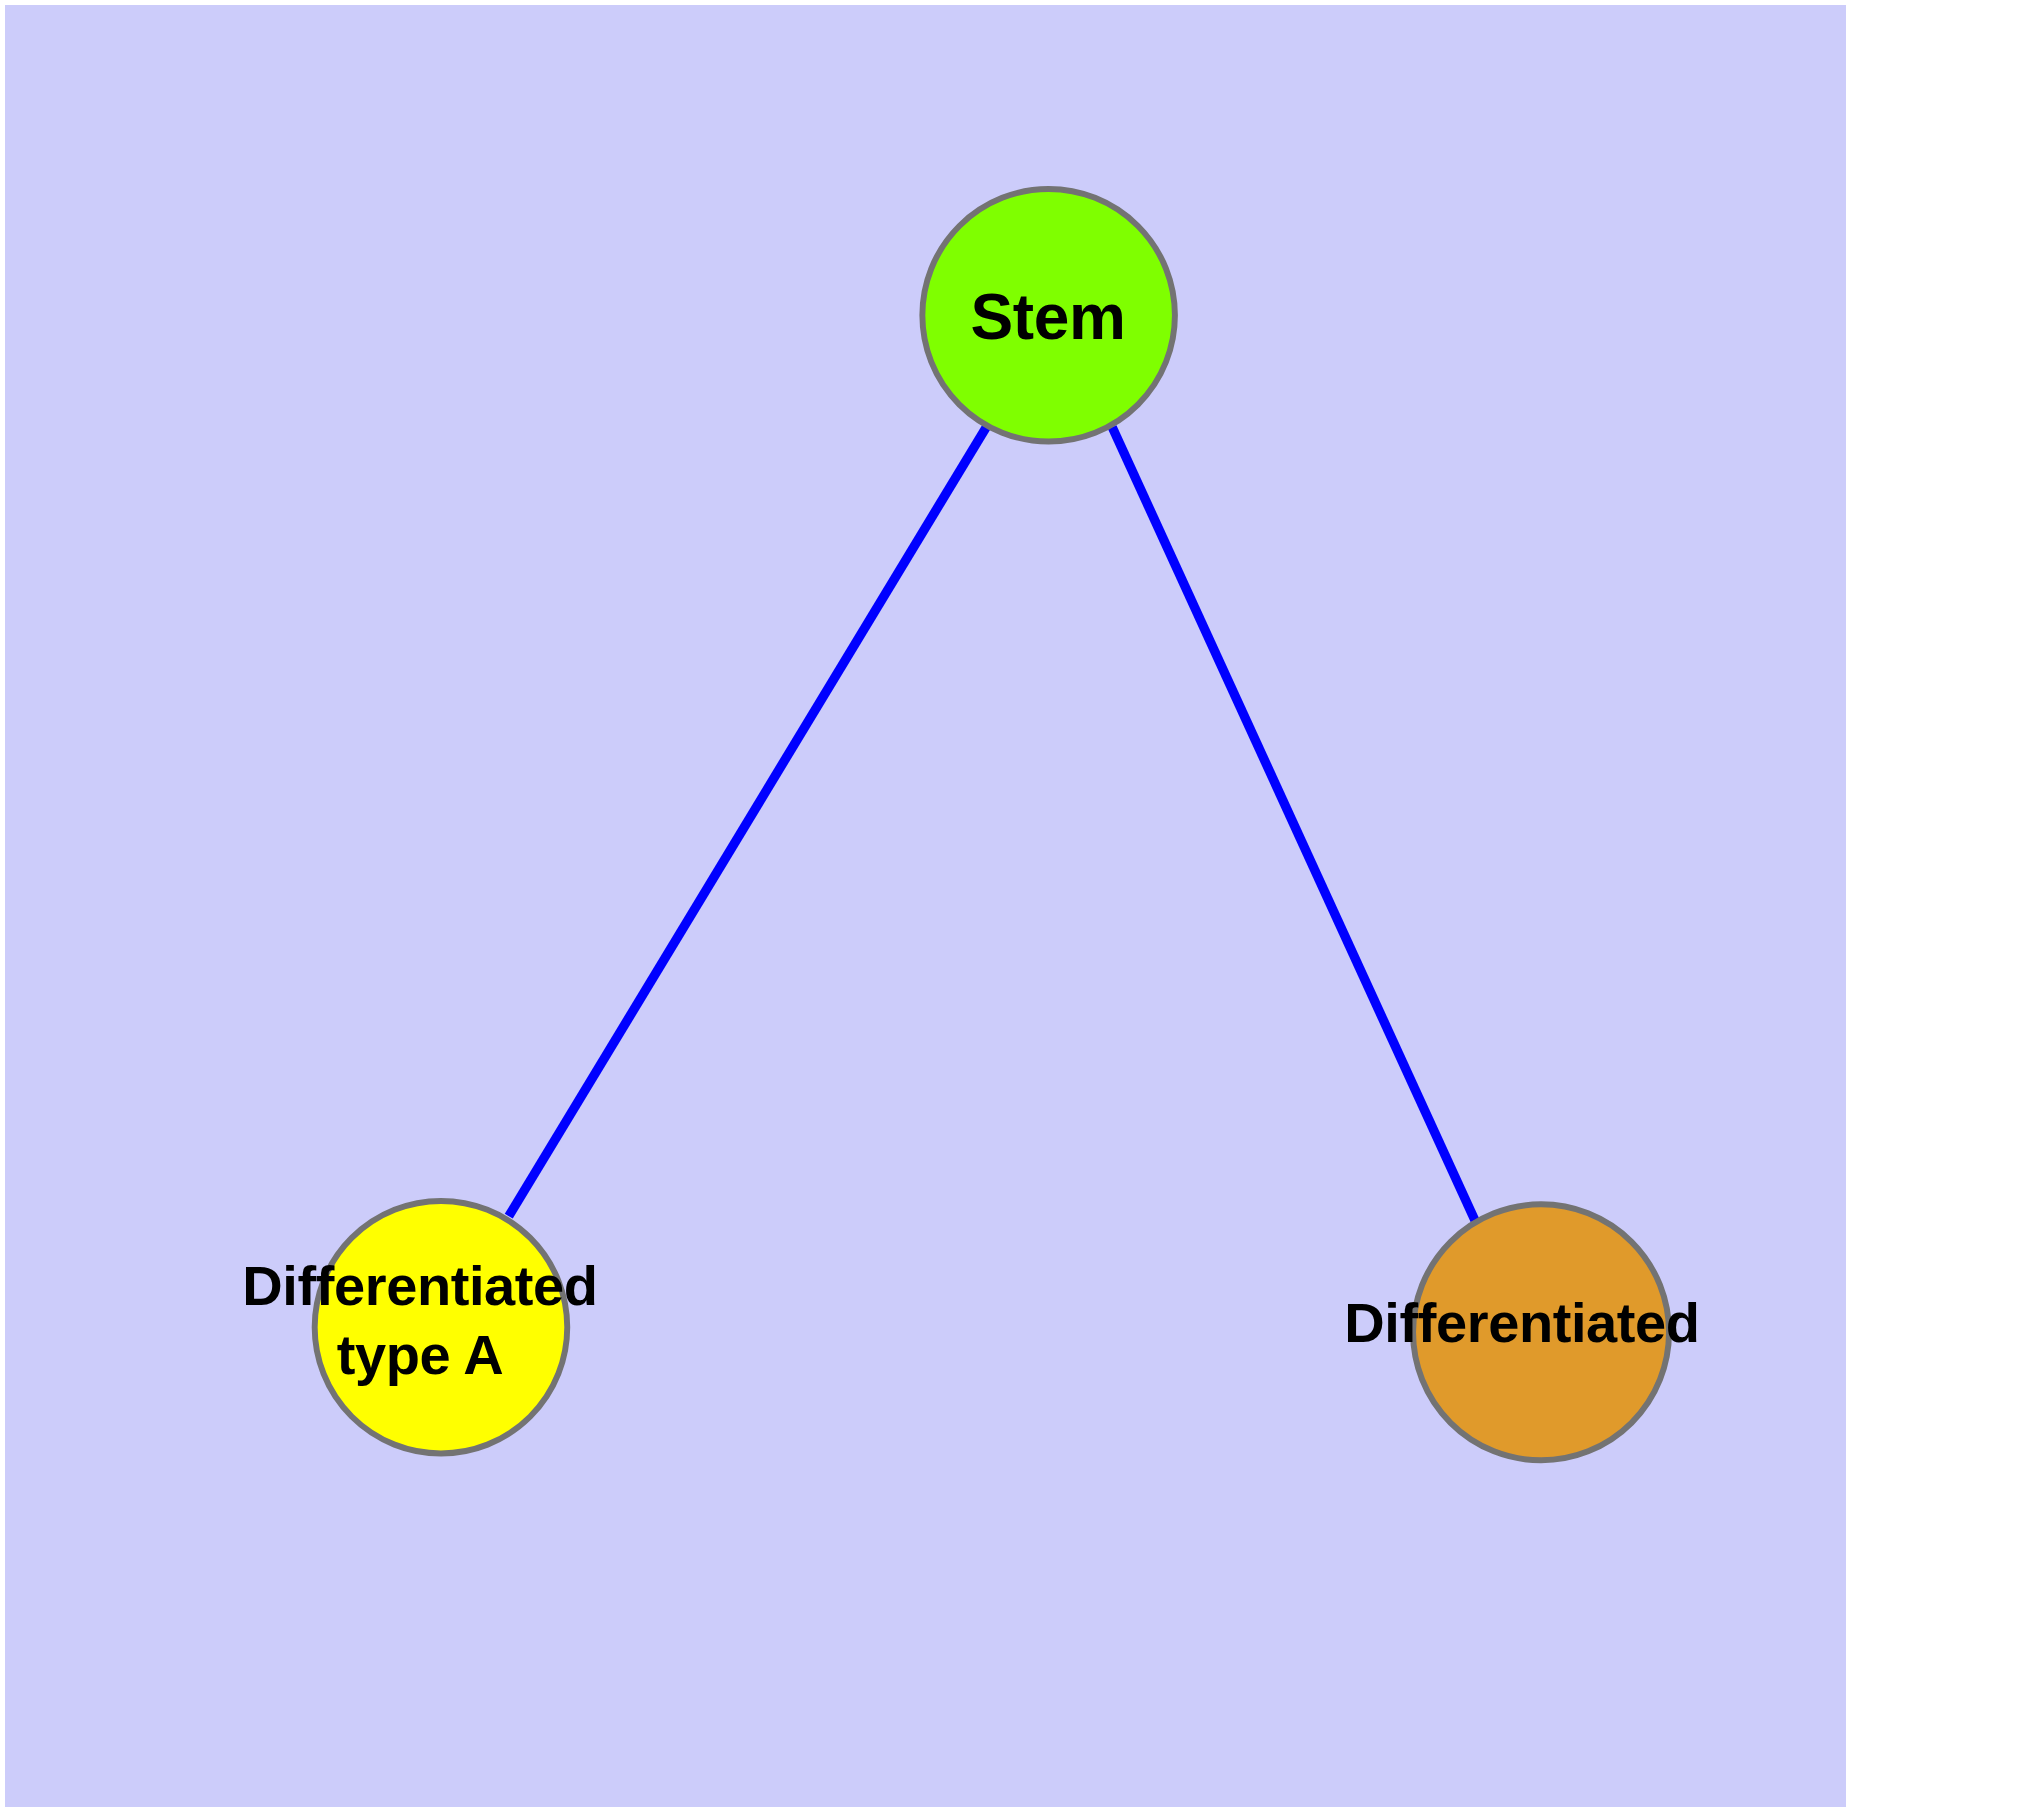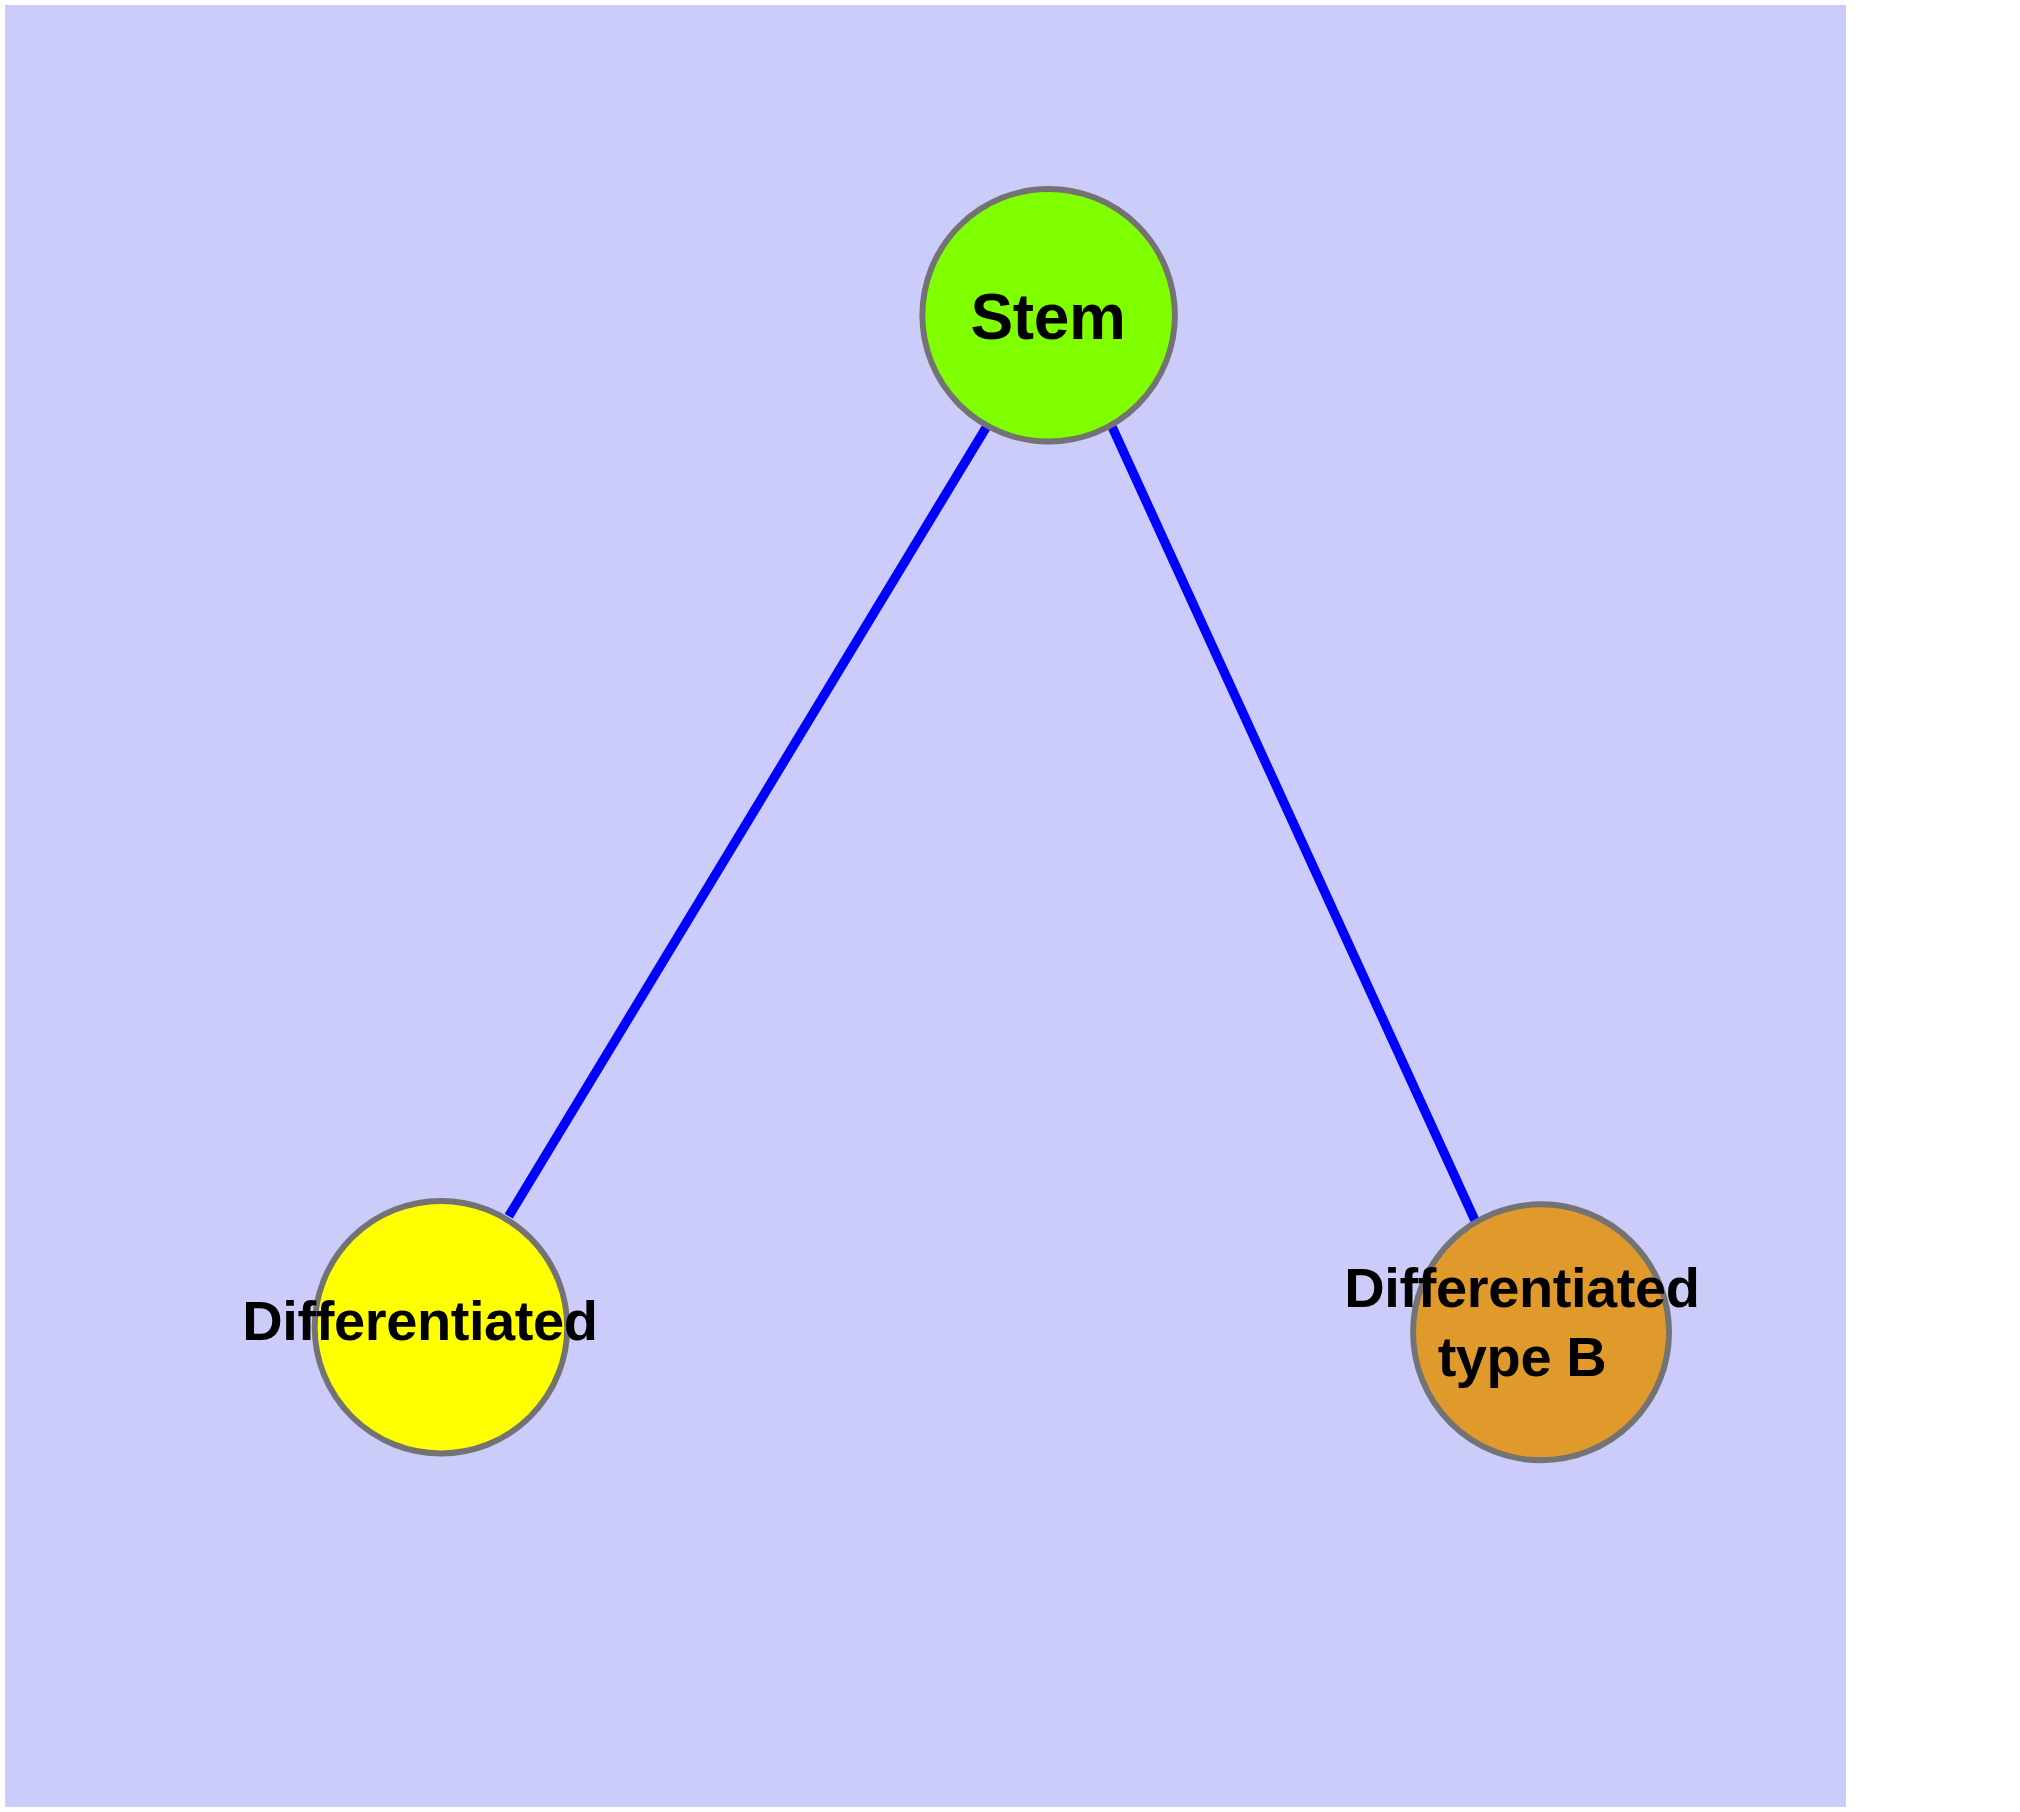--- a/index.html
+++ b/index.html
@@ -72,21 +72,21 @@
     <circle class="node-circle" cx="520" cy="1566" r="149" fill="#ffff00"></circle>
     <circle class="node-circle" cx="1818" cy="1572" r="151" fill="#e09a2b"></circle>
   </svg>
 
   <div class="node-label label-stem" style="left:1048px; top:317px;">
     <div>Stem</div>
   </div>
 
   <div class="node-label label-multi" style="left:420px; top:1320px;">
     <div>Differentiated</div>
+    <div>type A</div>
   </div>
 
   <div class="node-label label-multi" style="left:1522px; top:1322px;">
     <div>Differentiated</div>
-    <div>type B</div>
   </div>
 
 </div>
 
 
 </body></html>

